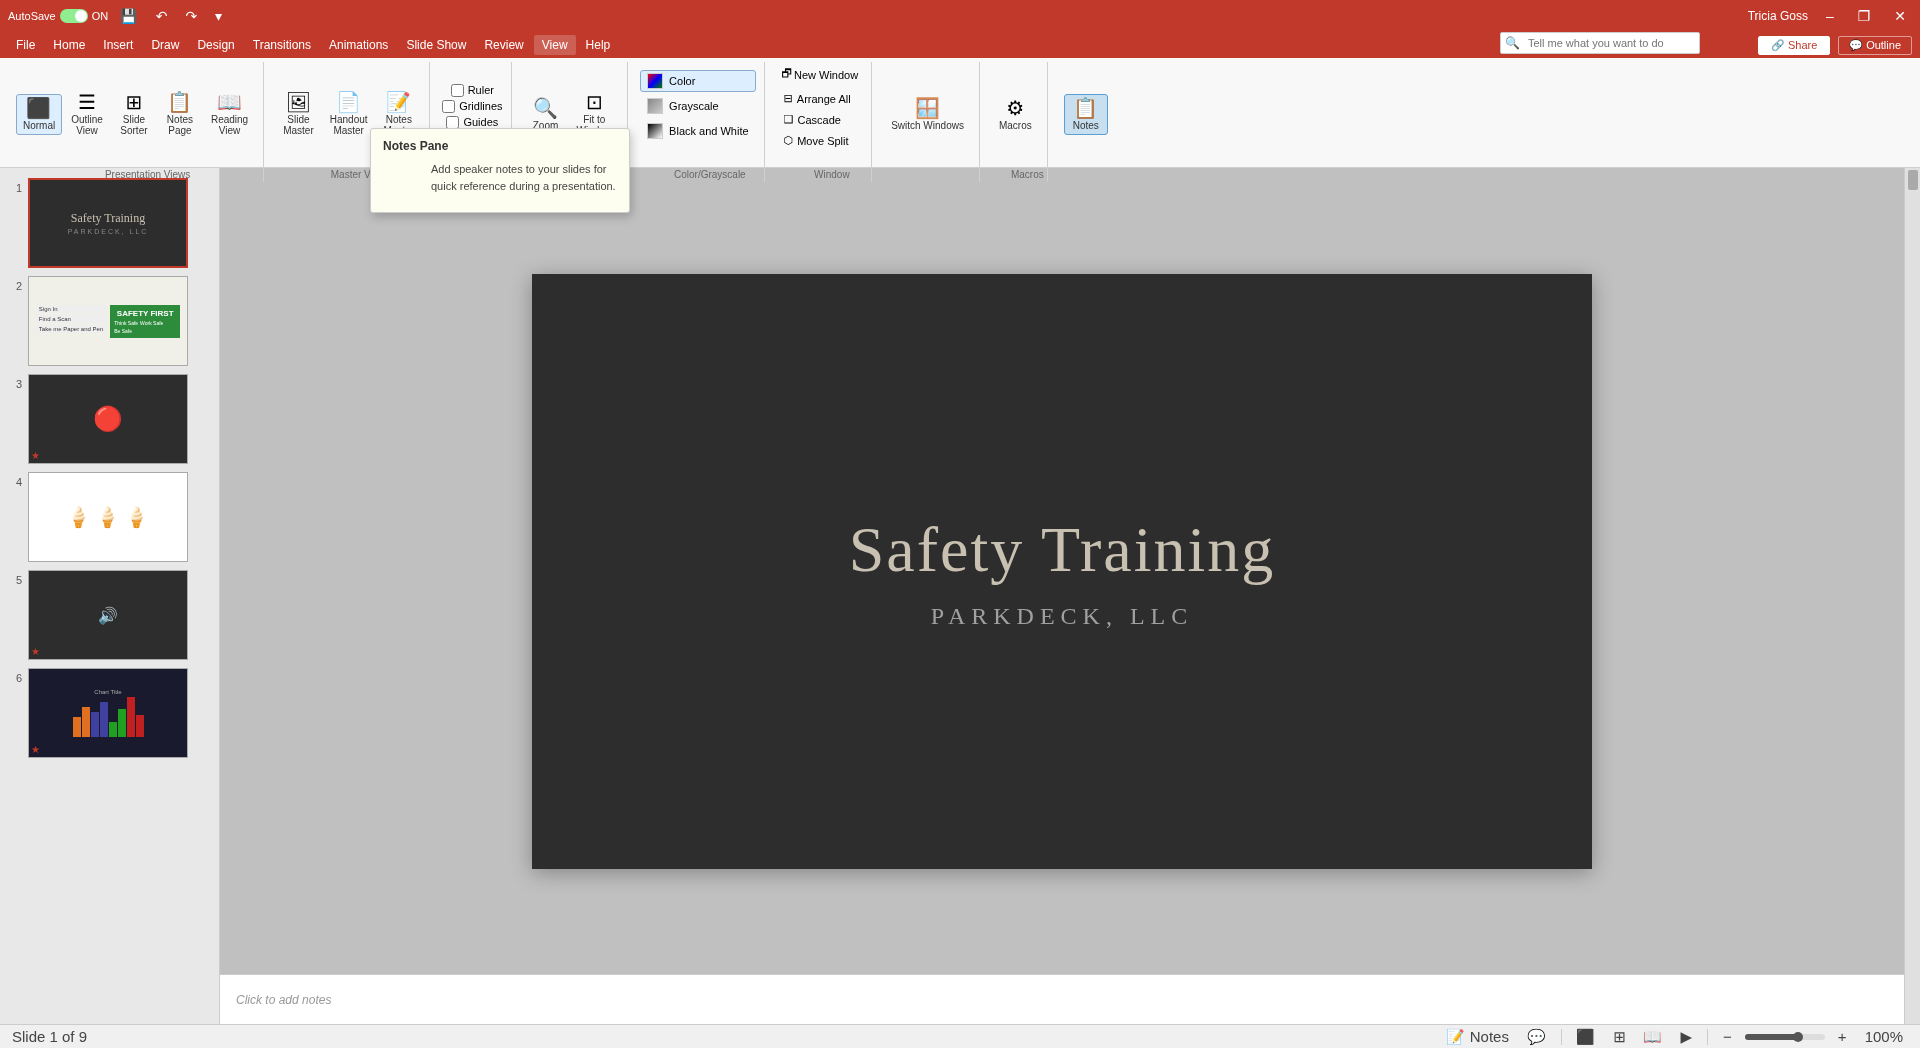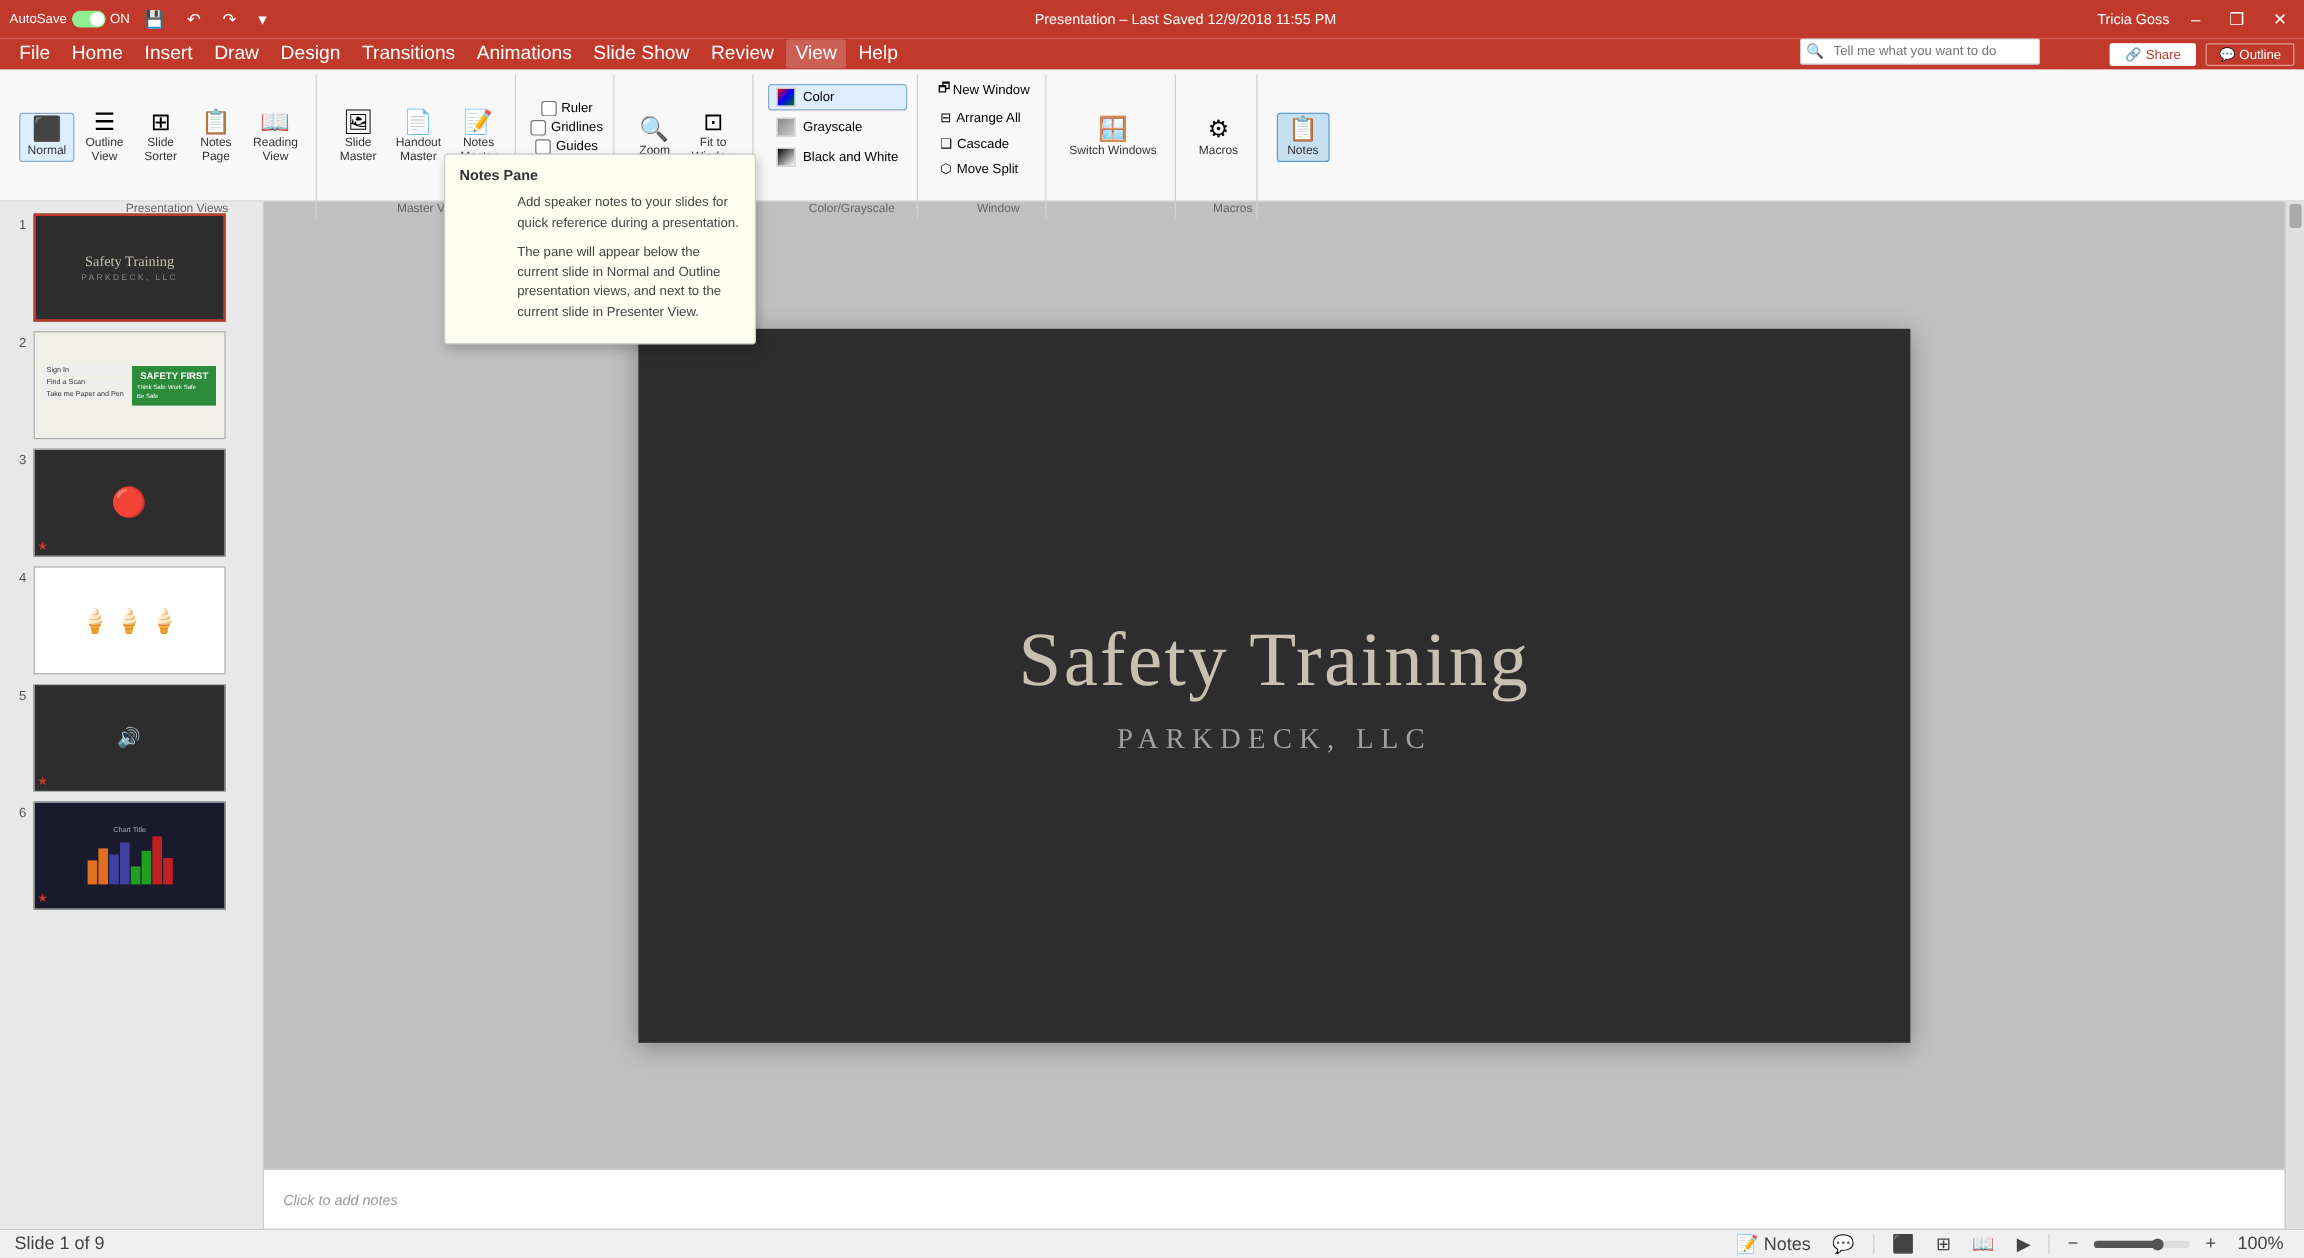--- a/index.html
+++ b/index.html
@@ -27,21 +27,21 @@
       display: flex;
       align-items: center;
       padding: 0 8px;
       gap: 2px;
     }
     .menu-item {
       color: white;
       padding: 3px 8px;
       cursor: pointer;
       border-radius: 2px;
-      font-size: 16px;
+      font-size: 12px;
     }
     .menu-item:hover, .menu-item.active { background: rgba(255,255,255,0.2); }
 
     
     #ribbon {
       background: #f8f8f8;
       border-bottom: 1px solid #d0d0d0;
       height: 110px;
       display: flex;
       flex-direction: column;
@@ -352,23 +352,20 @@
       <span>AutoSave</span>
       <div class="toggle-track on">
         <div class="toggle-knob"></div>
       </div>
       <span>ON</span>
     </div>
     <button class="title-btn">💾</button>
     <button class="title-btn">↶</button>
     <button class="title-btn">↷</button>
     <button class="title-btn">▾</button>
-  </div>
-  <div class="center">
-    <span>Presentation – Last Saved 12/9/2018 11:55 PM</span>
   </div>
   <div class="right">
     <span>Tricia Goss</span>
     <button class="title-btn">–</button>
     <button class="title-btn">❐</button>
     <button class="title-btn">✕</button>
   </div>
 </div>
 
 <div id="menu-bar">
@@ -664,14 +661,13 @@
       <div style="width:10px;height:10px;background:#555;border-radius:50%;position:absolute;top:-2px;left:60%;"></div>
     </div>
     <span class="status-btn">+</span>
     <span class="status-btn">100%</span>
   </div>
 </div>
 
 <div class="notes-pane-tooltip">
   <h4>Notes Pane</h4>
   <p>Add speaker notes to your slides for quick reference during a presentation.</p>
-  <p>The pane will appear below the current slide in Normal and Outline presentation views, and next to the current slide in Presenter View.</p>
 </div>
 
 </body></html>

